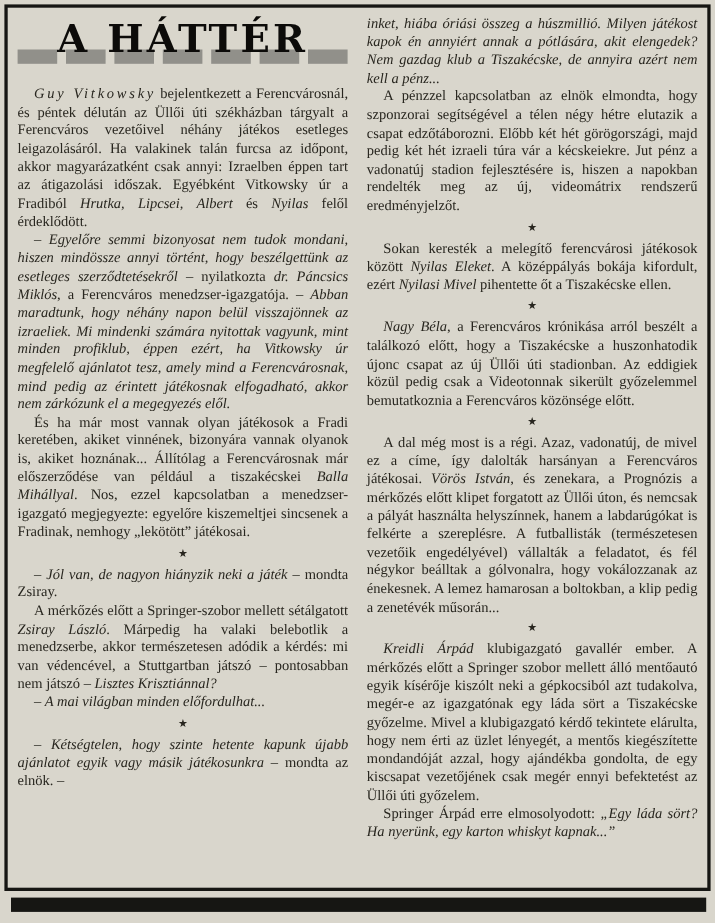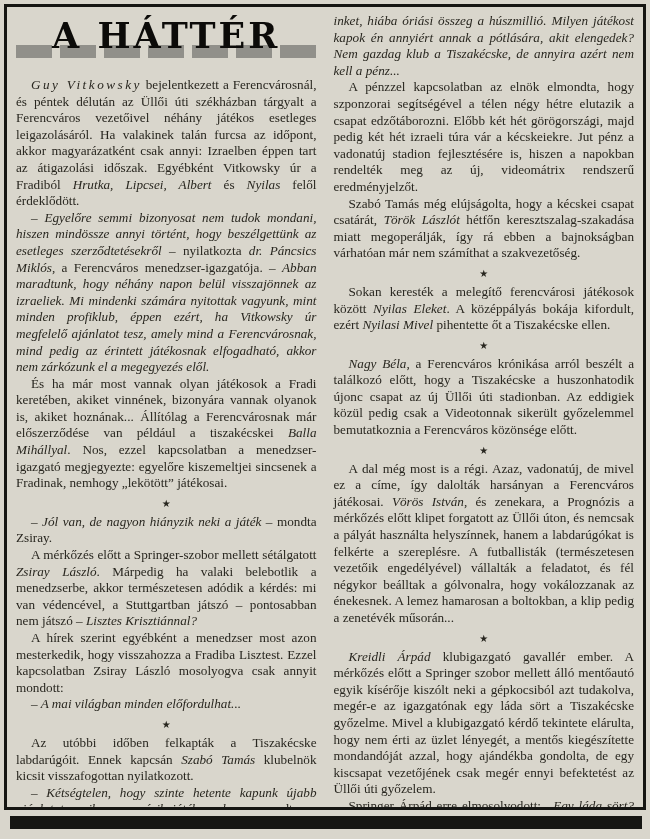--- a/index.html
+++ b/index.html
@@ -113,33 +113,30 @@
           </div>
         <div class="title-text">A HÁTTÉR</div>
       </div>
       <div>
           <p class="para"><span class="it sp">Guy Vitkowsky</span><span class=""> bejelentkezett a Ferencvárosnál, és péntek délután az Üllői úti székházban tárgyalt a Ferencváros vezetőivel néhány játékos esetleges leigazolásáról. Ha valakinek talán furcsa az időpont, akkor magyarázatként csak annyi: Izraelben éppen tart az átigazolási időszak. Egyébként Vitkowsky úr a Fradiból </span><span class="it">Hrutka, Lipcsei, Albert</span><span class=""> és </span><span class="it">Nyilas</span><span class=""> felől érdeklődött.</span></p>
           <p class="para"><span class="it">– Egyelőre semmi bizonyosat nem tudok mondani, hiszen mindössze annyi történt, hogy beszélgettünk az esetleges szerződtetésekről – </span><span class="">nyilatkozta </span><span class="it">dr. Páncsics Miklós</span><span class="">, a Ferencváros menedzser-igazgatója. – </span><span class="it">Abban maradtunk, hogy néhány napon belül visszajönnek az izraeliek. Mi mindenki számára nyitottak vagyunk, mint minden profiklub, éppen ezért, ha Vitkowsky úr megfelelő ajánlatot tesz, amely mind a Ferencvárosnak, mind pedig az érintett játékosnak elfogadható, akkor nem zárkózunk el a megegyezés elől.</span></p>
           <p class="para"><span class="">És ha már most vannak olyan játékosok a Fradi keretében, akiket vinnének, bizonyára vannak olyanok is, akiket hoznának... Állítólag a Ferencvárosnak már előszerződése van például a tiszakécskei </span><span class="it">Balla Mihállyal</span><span class="">. Nos, ezzel kapcsolatban a menedzser-igazgató megjegyezte: egyelőre kiszemeltjei sincsenek a Fradinak, nemhogy „lekötött” játékosai.</span></p>
           <div class="star-sep">★</div>
           <p class="para"><span class="it">– Jól van, de nagyon hiányzik neki a játék –</span><span class=""> mondta Zsiray.</span></p>
           <p class="para"><span class="">A mérkőzés előtt a Springer-szobor mellett sétálgatott </span><span class="it">Zsiray László</span><span class="">. Márpedig ha valaki belebotlik a menedzserbe, akkor természetesen adódik a kérdés: mi van védencével, a Stuttgartban játszó – pontosabban nem játszó – </span><span class="it">Lisztes Krisztiánnal?</span></p>
-          <p class="para"><span class="">A hírek szerint egyébként a menedzser most azon mesterkedik, hogy visszahozza a Fradiba Lisztest. Ezzel kapcsolatban Zsiray László mosolyogva csak annyit mondott:</span></p>
           <p class="para"><span class="it">– A mai világban minden előfordulhat...</span></p>
           <div class="star-sep">★</div>
-          <p class="para"><span class="">Az utóbbi időben felkapták a Tiszakécske labdarúgóit. Ennek kapcsán </span><span class="it">Szabó Tamás</span><span class=""> klubelnök kicsit visszafogottan nyilatkozott.</span></p>
           <p class="para"><span class="it">– Kétségtelen, hogy szinte hetente kapunk újabb ajánlatot egyik vagy másik játékosunkra – </span><span class="">mondta az elnök. – </span></p>
         </div>
     </div>
 
     <div class="col">
       <div>
           <p class="para noindent"><span class="it">inket, hiába óriási összeg a húszmillió. Milyen játékost kapok én annyiért annak a pótlására, akit elengedek? Nem gazdag klub a Tiszakécske, de annyira azért nem kell a pénz...</span></p>
           <p class="para"><span class="">A pénzzel kapcsolatban az elnök elmondta, hogy szponzorai segítségével a télen négy hétre elutazik a csapat edzőtáborozni. Előbb két hét görögországi, majd pedig két hét izraeli túra vár a kécskeiekre. Jut pénz a vadonatúj stadion fejlesztésére is, hiszen a napokban rendelték meg az új, videomátrix rendszerű eredményjelzőt.</span></p>
-          <p class="para"><span class="">Szabó Tamás még elújságolta, hogy a kécskei csapat csatárát, </span><span class="it">Török Lászlót</span><span class=""> hétfőn keresztszalag-szakadása miatt megoperálják, így rá ebben a bajnokságban várhatóan már nem számíthat a szakvezetőség.</span></p>
           <div class="star-sep">★</div>
           <p class="para"><span class="">Sokan keresték a melegítő ferencvárosi játékosok között </span><span class="it">Nyilas Eleket</span><span class="">. A középpályás bokája kifordult, ezért </span><span class="it">Nyilasi Mivel</span><span class=""> pihentette őt a Tiszakécske ellen.</span></p>
           <div class="star-sep">★</div>
           <p class="para"><span class="it">Nagy Béla</span><span class="">, a Ferencváros krónikása arról beszélt a találkozó előtt, hogy a Tiszakécske a huszonhatodik újonc csapat az új Üllői úti stadionban. Az eddigiek közül pedig csak a Videotonnak sikerült győzelemmel bemutatkoznia a Ferencváros közönsége előtt.</span></p>
           <div class="star-sep">★</div>
           <p class="para"><span class="">A dal még most is a régi. Azaz, vadonatúj, de mivel ez a címe, így dalolták harsányan a Ferencváros játékosai. </span><span class="it">Vörös István</span><span class="">, és zenekara, a Prognózis a mérkőzés előtt klipet forgatott az Üllői úton, és nemcsak a pályát használta helyszínnek, hanem a labdarúgókat is felkérte a szereplésre. A futballisták (természetesen vezetőik engedélyével) vállalták a feladatot, és fél négykor beálltak a gólvonalra, hogy vokálozzanak az énekesnek. A lemez hamarosan a boltokban, a klip pedig a zenetévék műsorán...</span></p>
           <div class="star-sep">★</div>
           <p class="para"><span class="it">Kreidli Árpád</span><span class=""> klubigazgató gavallér ember. A mérkőzés előtt a Springer szobor mellett álló mentőautó egyik kísérője kiszólt neki a gépkocsiból azt tudakolva, megér-e az igazgatónak egy láda sört a Tiszakécske győzelme. Mivel a klubigazgató kérdő tekintete elárulta, hogy nem érti az üzlet lényegét, a mentős kiegészítette mondandóját azzal, hogy ajándékba gondolta, de egy kiscsapat vezetőjének csak megér ennyi befektetést az Üllői úti győzelem.</span></p>
           <p class="para"><span class="">Springer Árpád erre elmosolyodott: </span><span class="it">„Egy láda sört? Ha nyerünk, egy karton whiskyt kapnak...”</span></p>
         </div>

